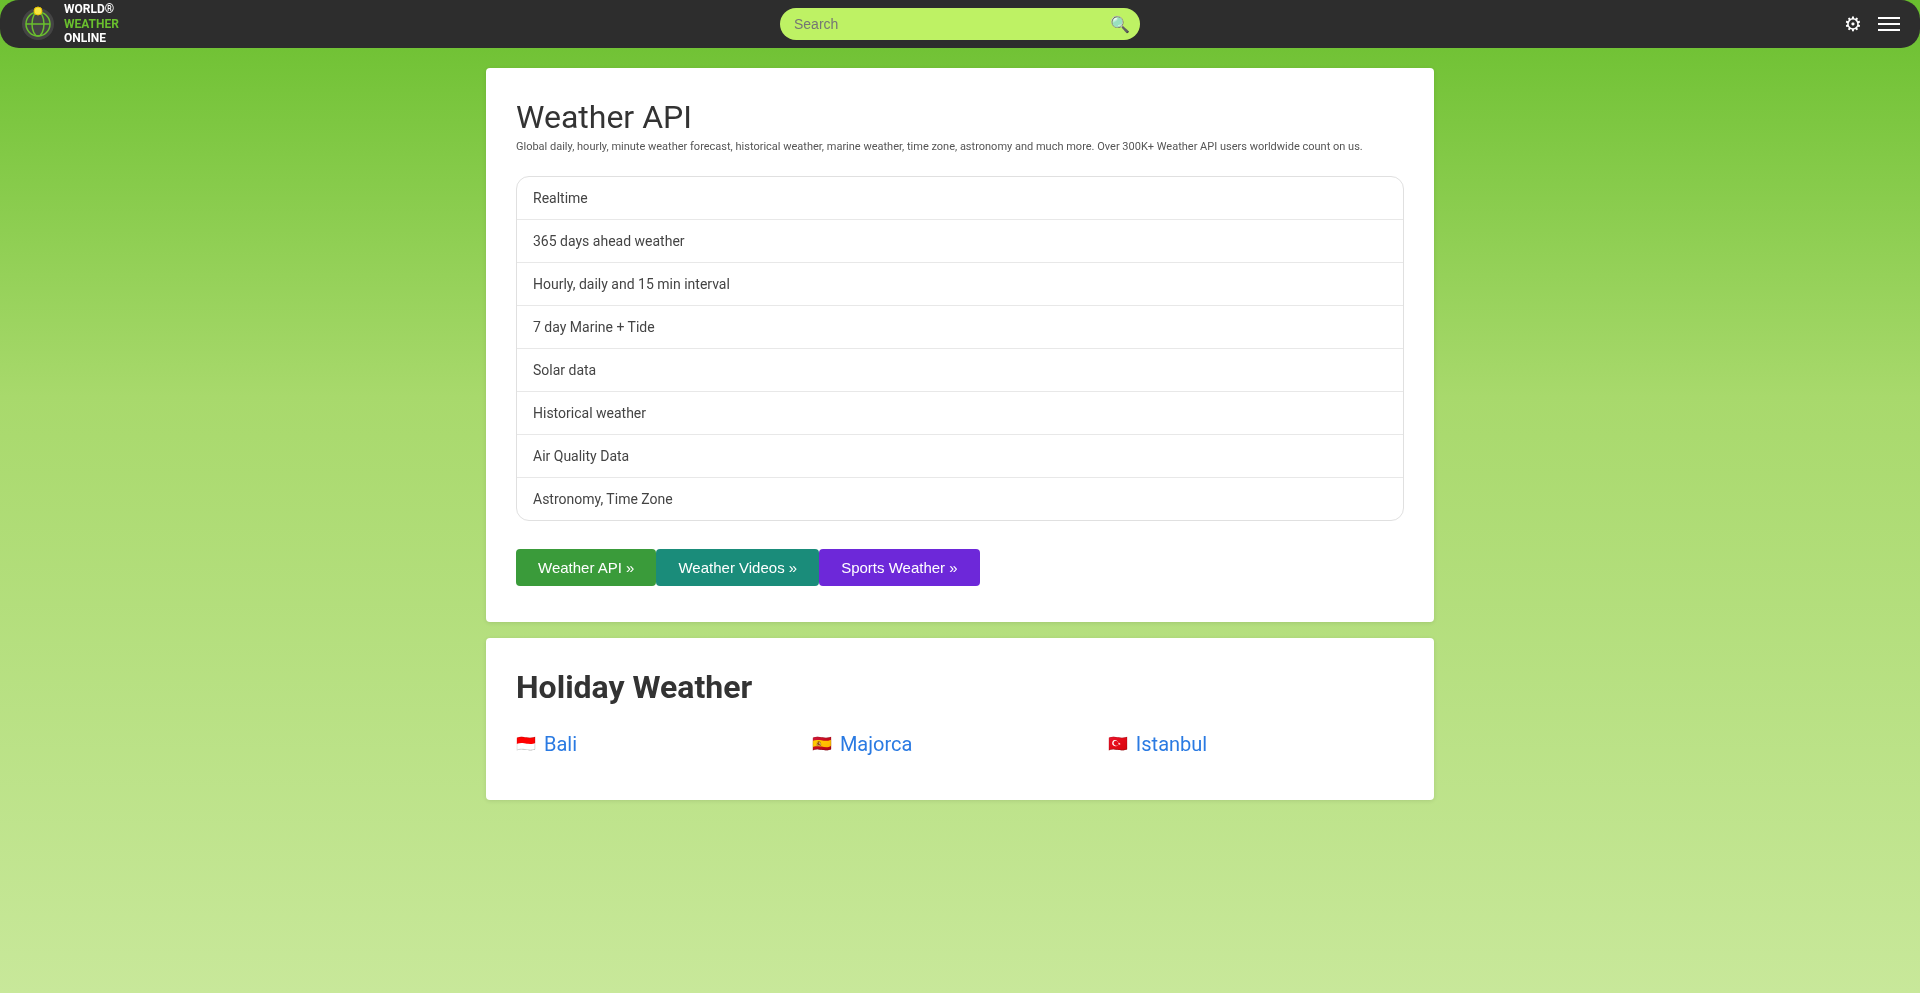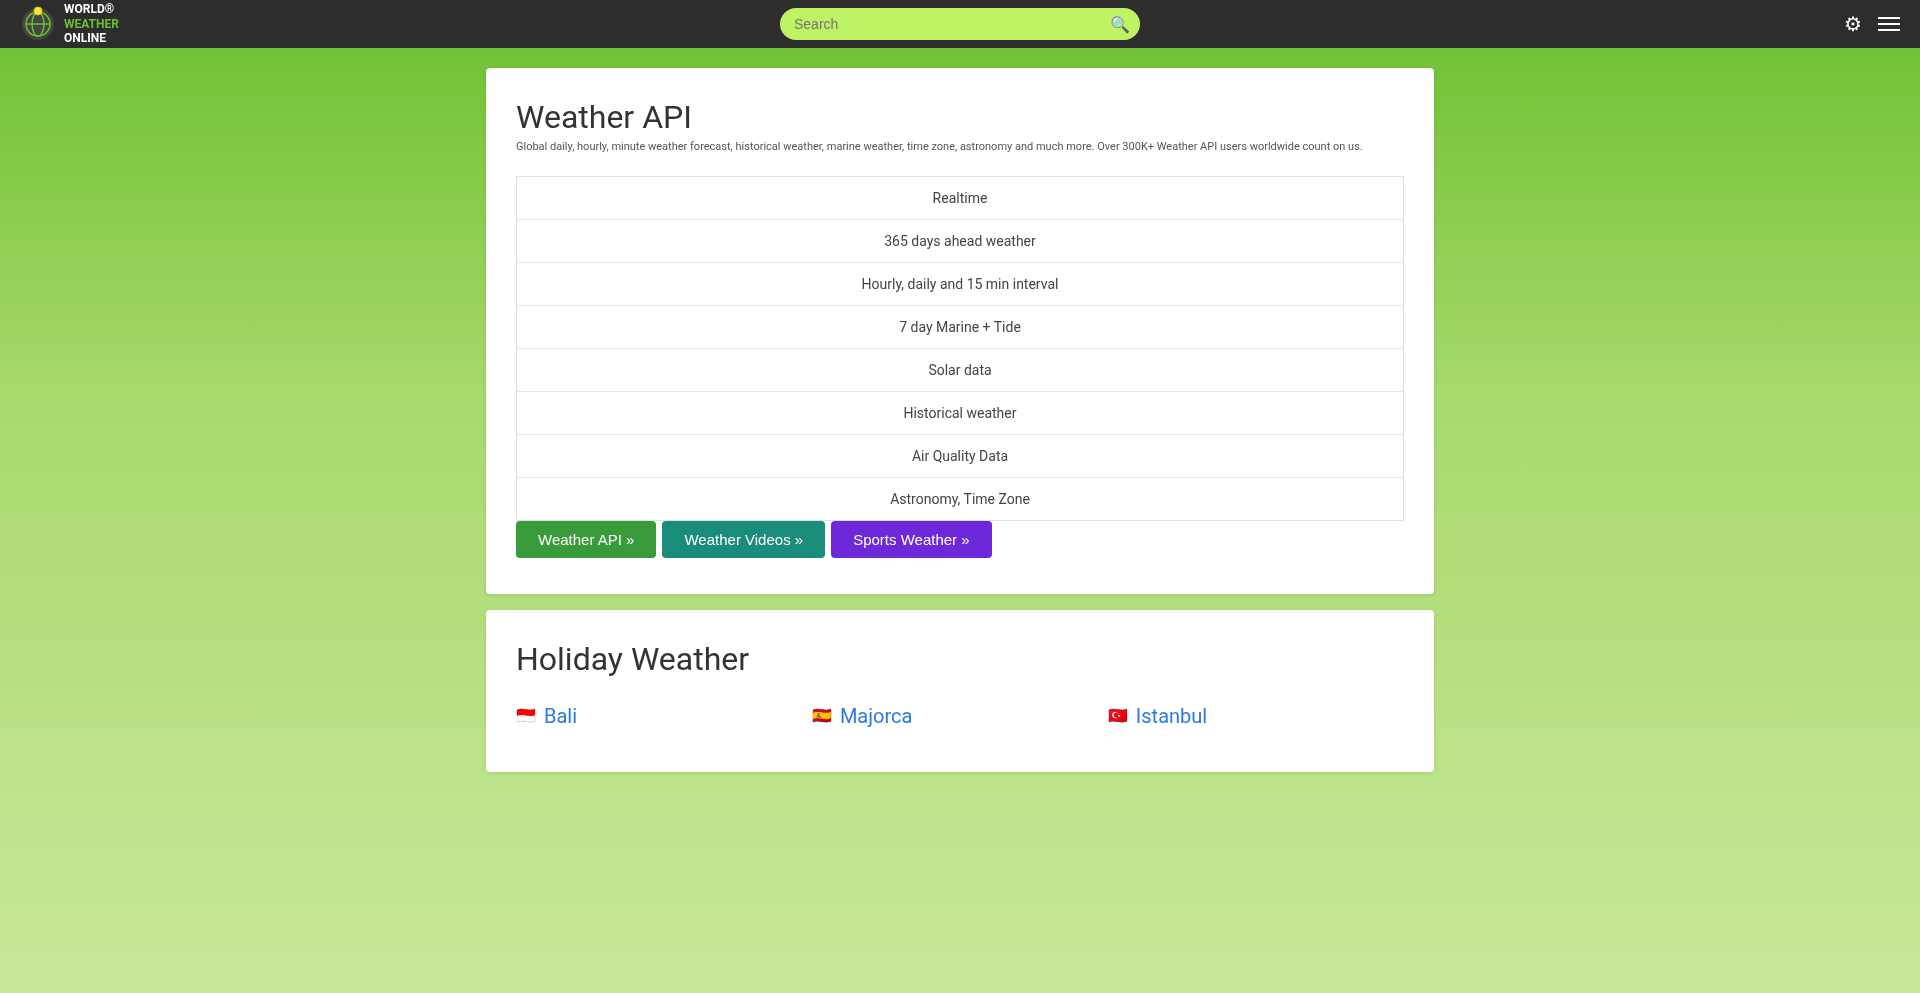--- a/index.html
+++ b/index.html
@@ -11,20 +11,21 @@
 
     
     .header {
       background: #2d2d2d;
       height: 48px;
       display: flex;
       align-items: center;
       justify-content: space-between;
       padding: 0 20px;
       position: relative;
+      border-radius: 19px;
     }
 
     .header-logo {
       display: flex;
       align-items: center;
       gap: 8px;
       text-decoration: none;
     }
 
     .logo-icon {
@@ -133,40 +134,39 @@
     .card-description {
       font-size: 11px;
       color: #555;
       line-height: 1.6;
       margin-bottom: 20px;
     }
 
     
     .feature-list {
       border: 1px solid #e0e0e0;
-      border-radius: 0;
+      border-radius: 13px;
       overflow: hidden;
-      text-align: center;
+      margin-bottom: 28px;
     }
 
     .feature-list-item {
       padding: 13px 16px;
       font-size: 14px;
       color: #444;
       border-bottom: 1px solid #e8e8e8;
     }
 
     .feature-list-item:last-child {
       border-bottom: none;
     }
 
     
     .button-row {
       display: flex;
-      gap: 6px;
       flex-wrap: wrap;
     }
 
     .btn {
       padding: 10px 22px;
       border-radius: 4px;
       border: none;
       font-size: 15px;
       font-weight: 500;
       cursor: pointer;
@@ -185,21 +185,21 @@
     }
 
     .btn-yellow {
       background: #6d28d9;
       color: white;
     }
 
     
     .holiday-title {
       font-size: 32px;
-      font-weight: 400;
+      font-weight: 700;
       color: #333;
       margin-bottom: 18px;
     }
 
     .holiday-list {
       display: flex;
       flex-wrap: wrap;
       gap: 0;
     }
 

